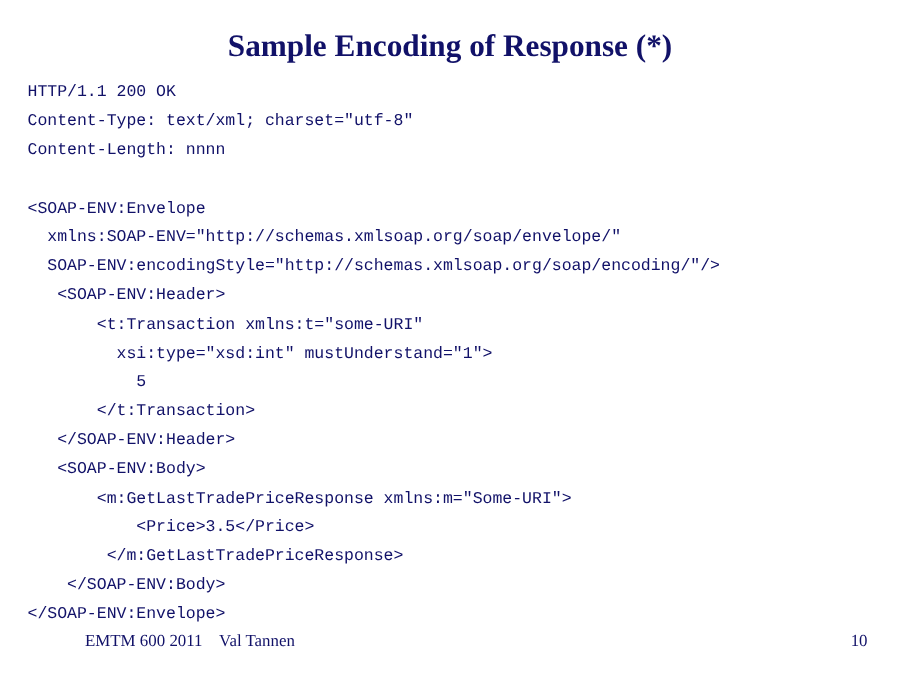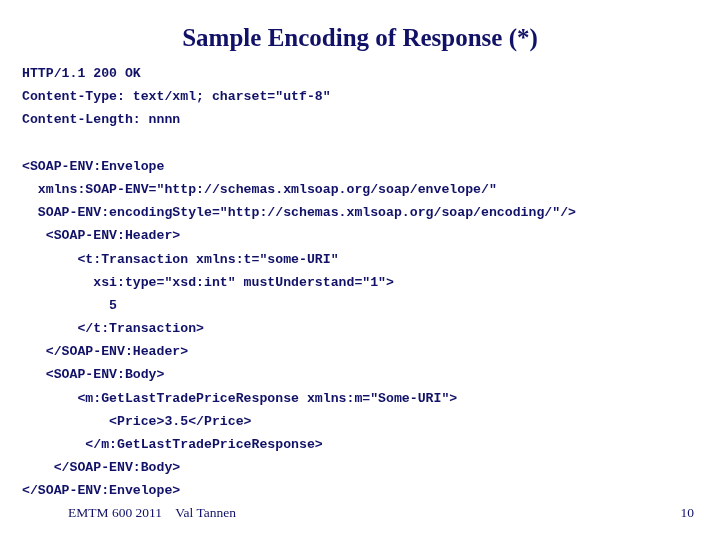--- a/index.html
+++ b/index.html
@@ -31,21 +31,21 @@
     color: #111168;
     letter-spacing: 0px;
     white-space: nowrap;
   }
   .code-block {
     position: absolute;
     left: 22px;
     top: 62px;
     width: 690px;
     font-family: "Liberation Mono", monospace;
-    font-weight: bold;
+    font-weight: normal;
     font-size: 13.2px;
     line-height: 23.2px;
     color: #111168;
     white-space: pre;
     letter-spacing: 0px;
   }
   .code-line {
     height: 23.2px;
     white-space: pre;
   }

